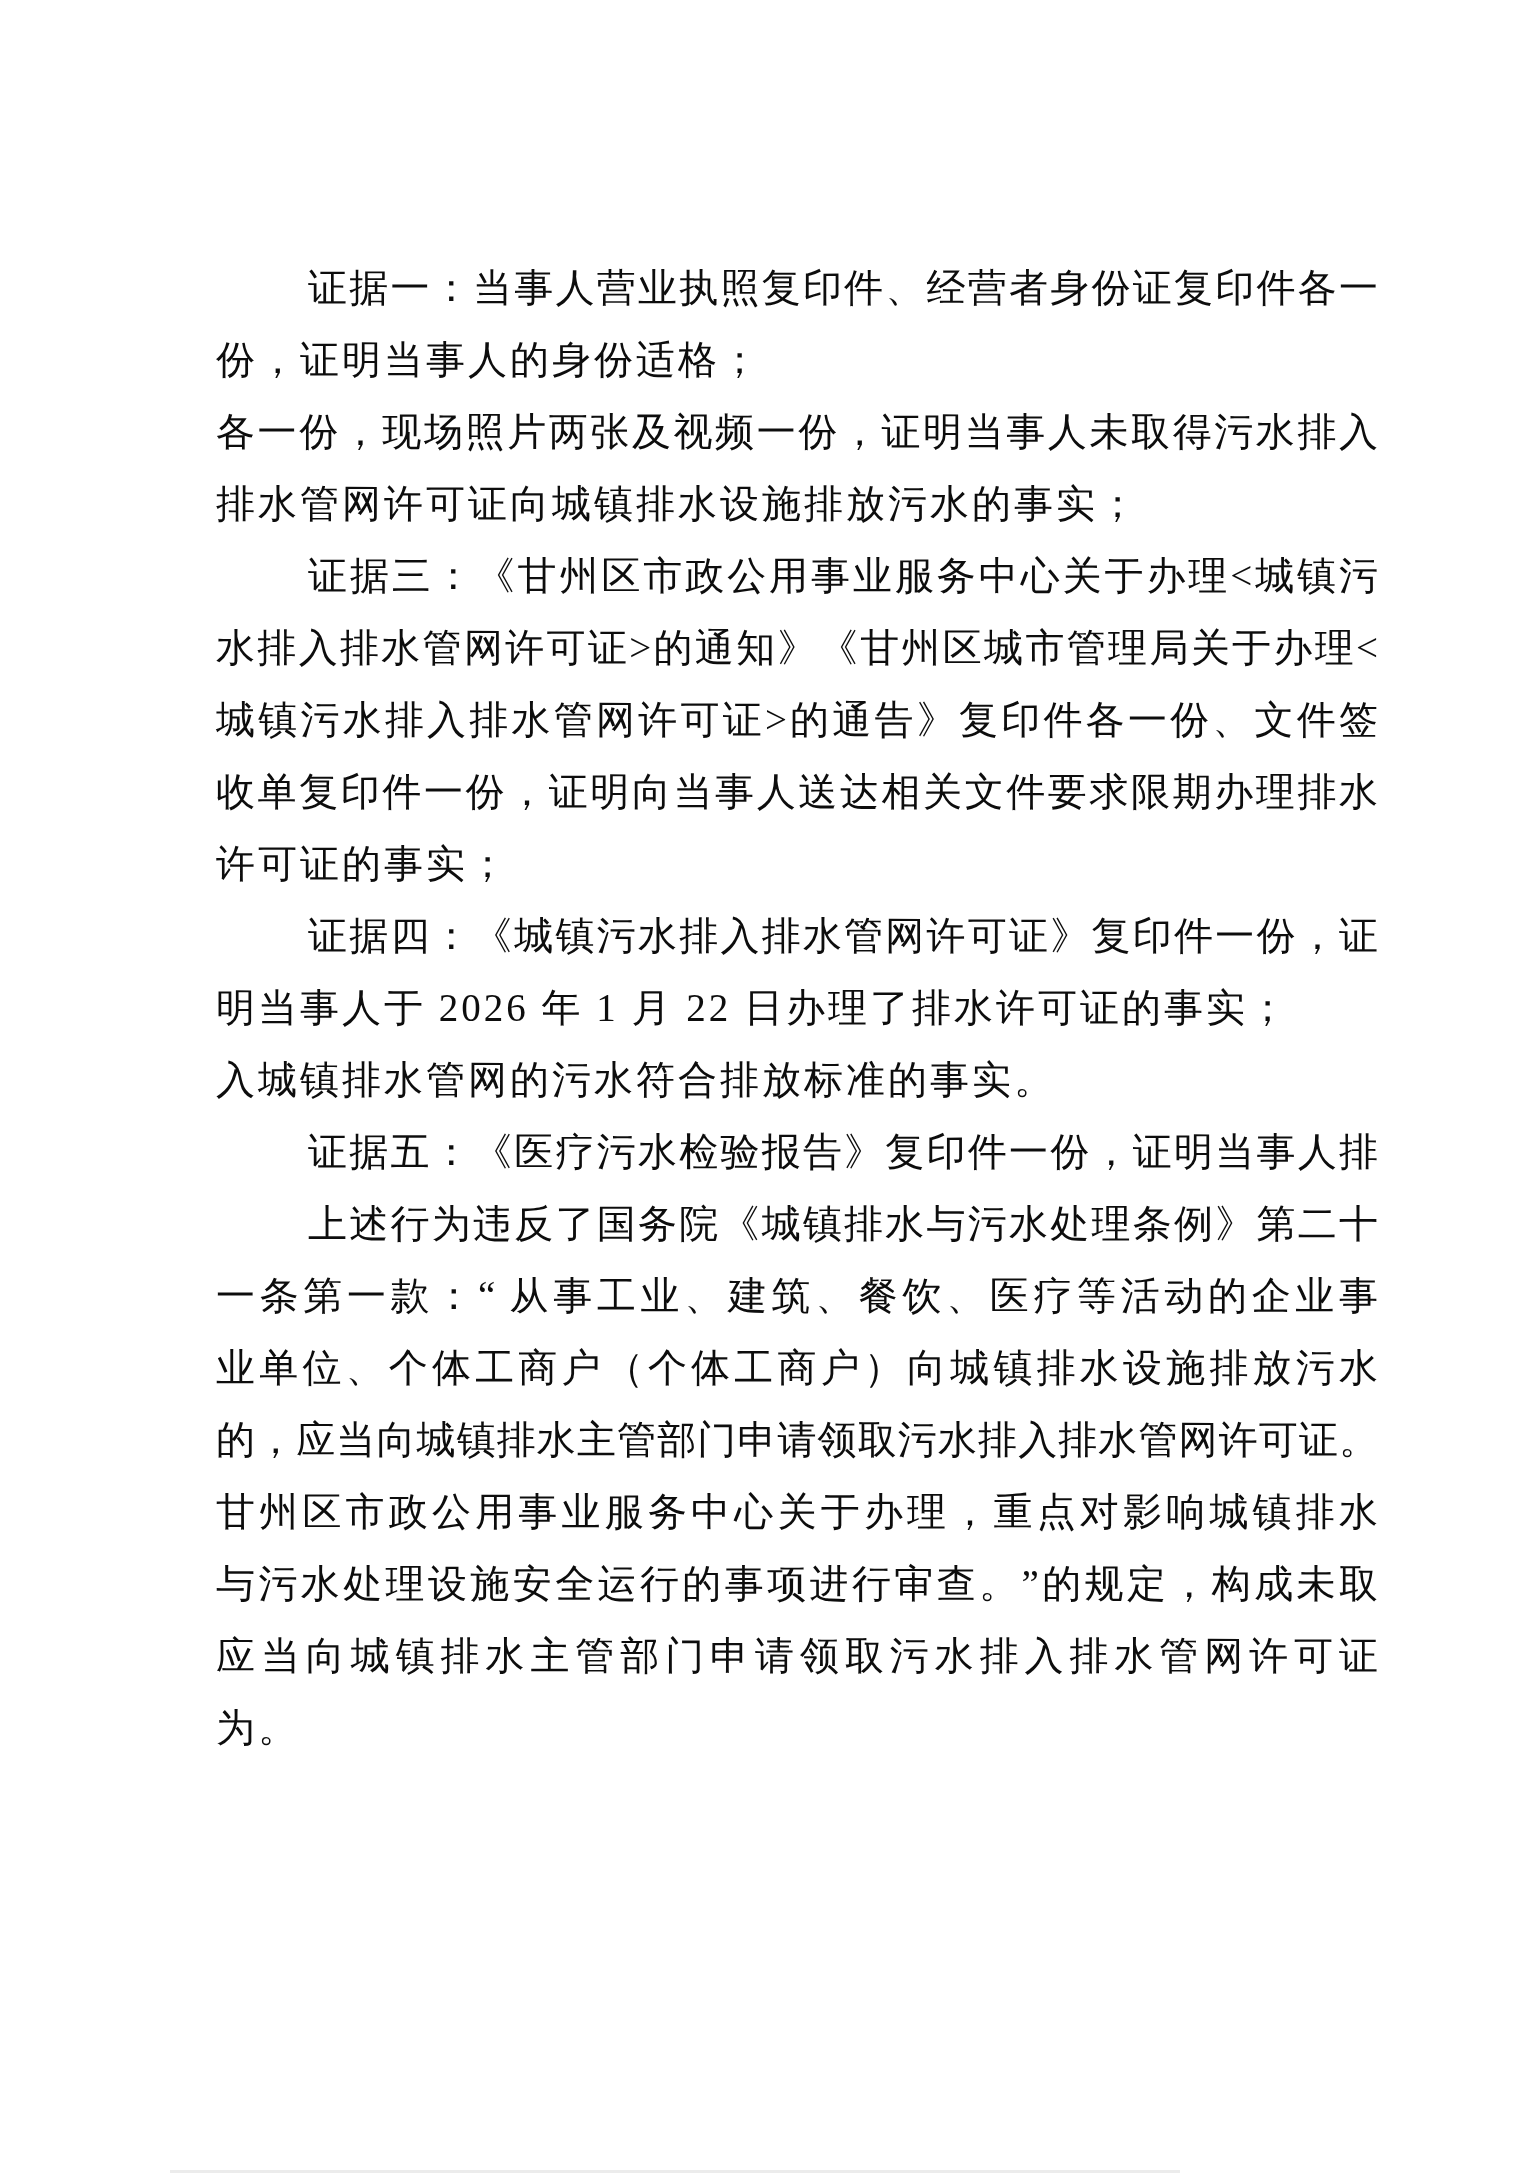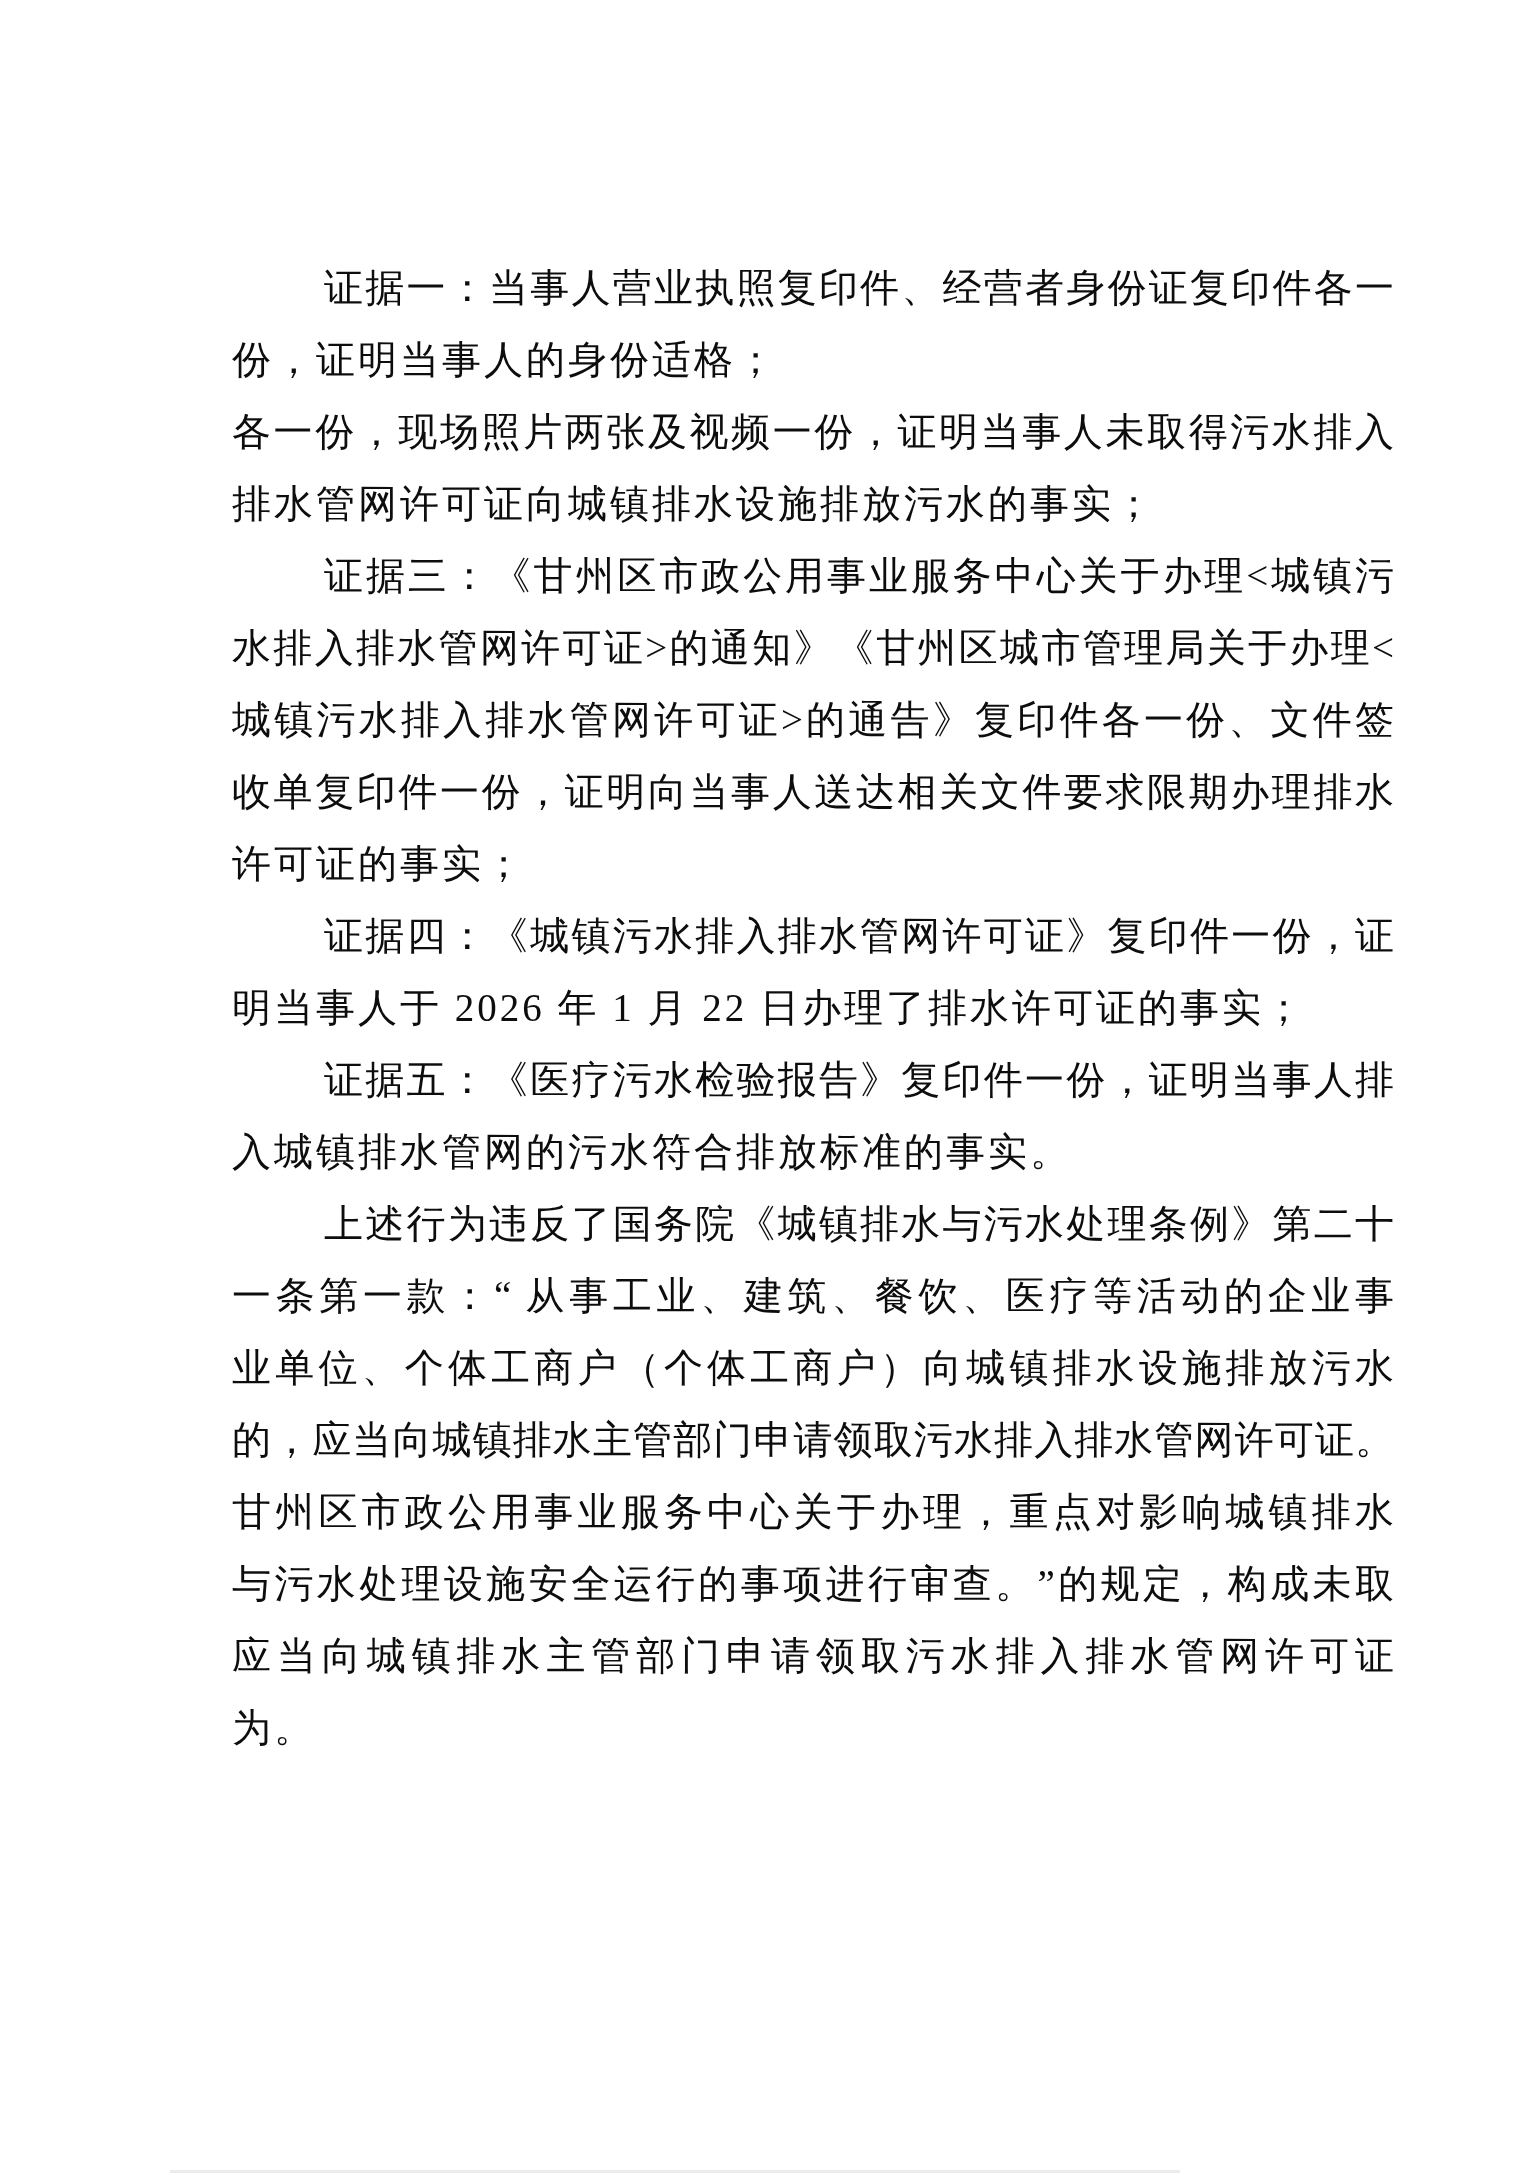--- a/index.html
+++ b/index.html
@@ -10,21 +10,21 @@
   .page {
     position: relative;
     width: 1536px;
     height: 2173px;
     background: #ffffff;
     overflow: hidden;
     font-family: "Liberation Serif", "DejaVu Serif", serif;
   }
   .doc-body {
     position: absolute;
-    left: 232px;
+    left: 216px;
     top: 252px;
     width: 1162px;
   }
   .line {
     height: 72px;
     line-height: 72px;
     font-size: 39px;
     color: #0d0d0d;
     text-align: justify;
     text-align-last: justify;
@@ -72,22 +72,22 @@
     <div class="line last">份，证明当事人的身份适格；</div>
     <div class="line">各一份，现场照片两张及视频一份，证明当事人未取得污水排入</div>
     <div class="line last">排水管网许可证向城镇排水设施排放污水的事实；</div>
     <div class="line indent">证据三：《甘州区市政公用事业服务中心关于办理&lt;城镇污</div>
     <div class="line">水排入排水管网许可证&gt;的通知》《甘州区城市管理局关于办理&lt;</div>
     <div class="line">城镇污水排入排水管网许可证&gt;的通告》复印件各一份、文件签</div>
     <div class="line">收单复印件一份，证明向当事人送达相关文件要求限期办理排水</div>
     <div class="line last">许可证的事实；</div>
     <div class="line indent">证据四：《城镇污水排入排水管网许可证》复印件一份，证</div>
     <div class="line last">明当事人于 2026 年 1 月 22 日办理了排水许可证的事实；</div>
+    <div class="line last">入城镇排水管网的污水符合排放标准的事实。</div>
     <div class="line indent">证据五：《医疗污水检验报告》复印件一份，证明当事人排</div>
-    <div class="line last">入城镇排水管网的污水符合排放标准的事实。</div>
     <div class="line indent">上述行为违反了国务院《城镇排水与污水处理条例》第二十</div>
     <div class="line">一条第一款：“ 从事工业、建筑、餐饮、医疗等活动的企业事</div>
     <div class="line">业单位、个体工商户（个体工商户）向城镇排水设施排放污水</div>
     <div class="line">的，应当向城镇排水主管部门申请领取污水排入排水管网许可证。</div>
     <div class="line">甘州区市政公用事业服务中心关于办理，重点对影响城镇排水</div>
     <div class="line">与污水处理设施安全运行的事项进行审查。”的规定，构成未取</div>
     <div class="line">应当向城镇排水主管部门申请领取污水排入排水管网许可证</div>
     <div class="line last">为。</div>
   </div>
 

